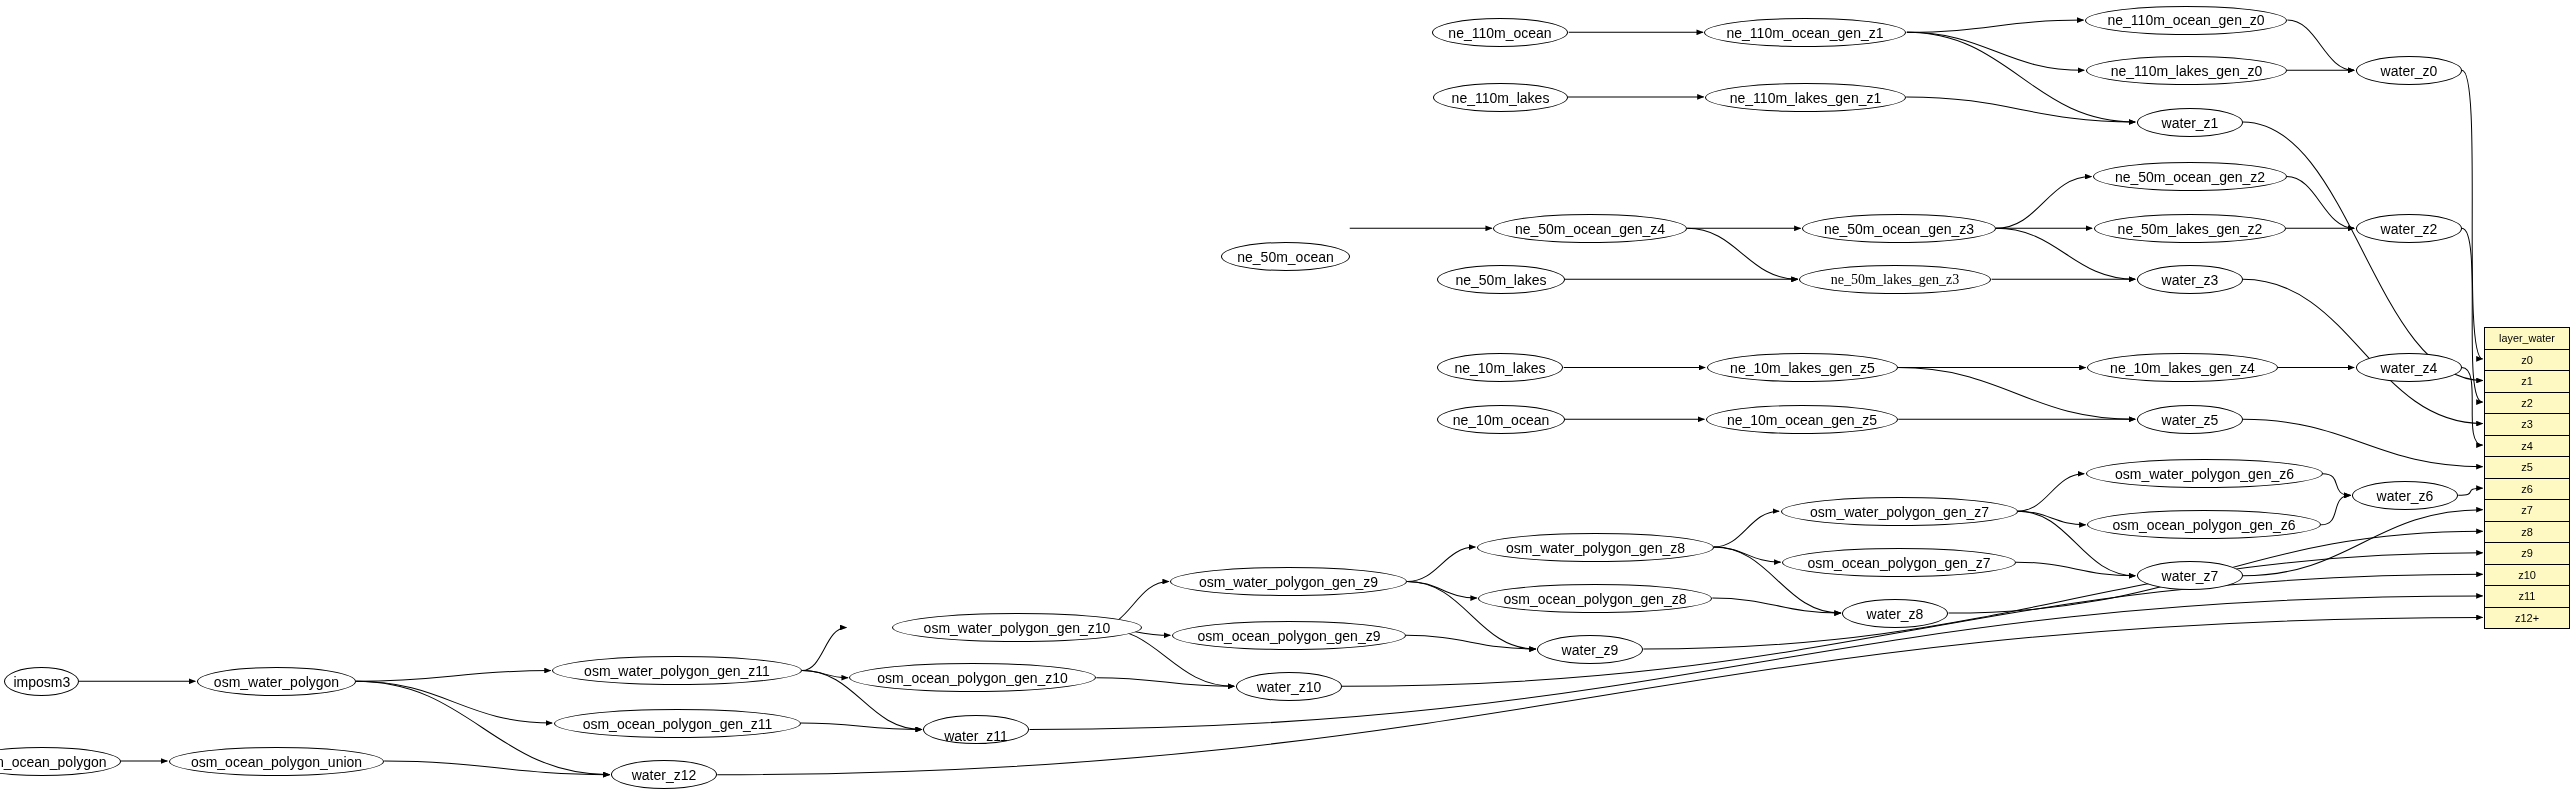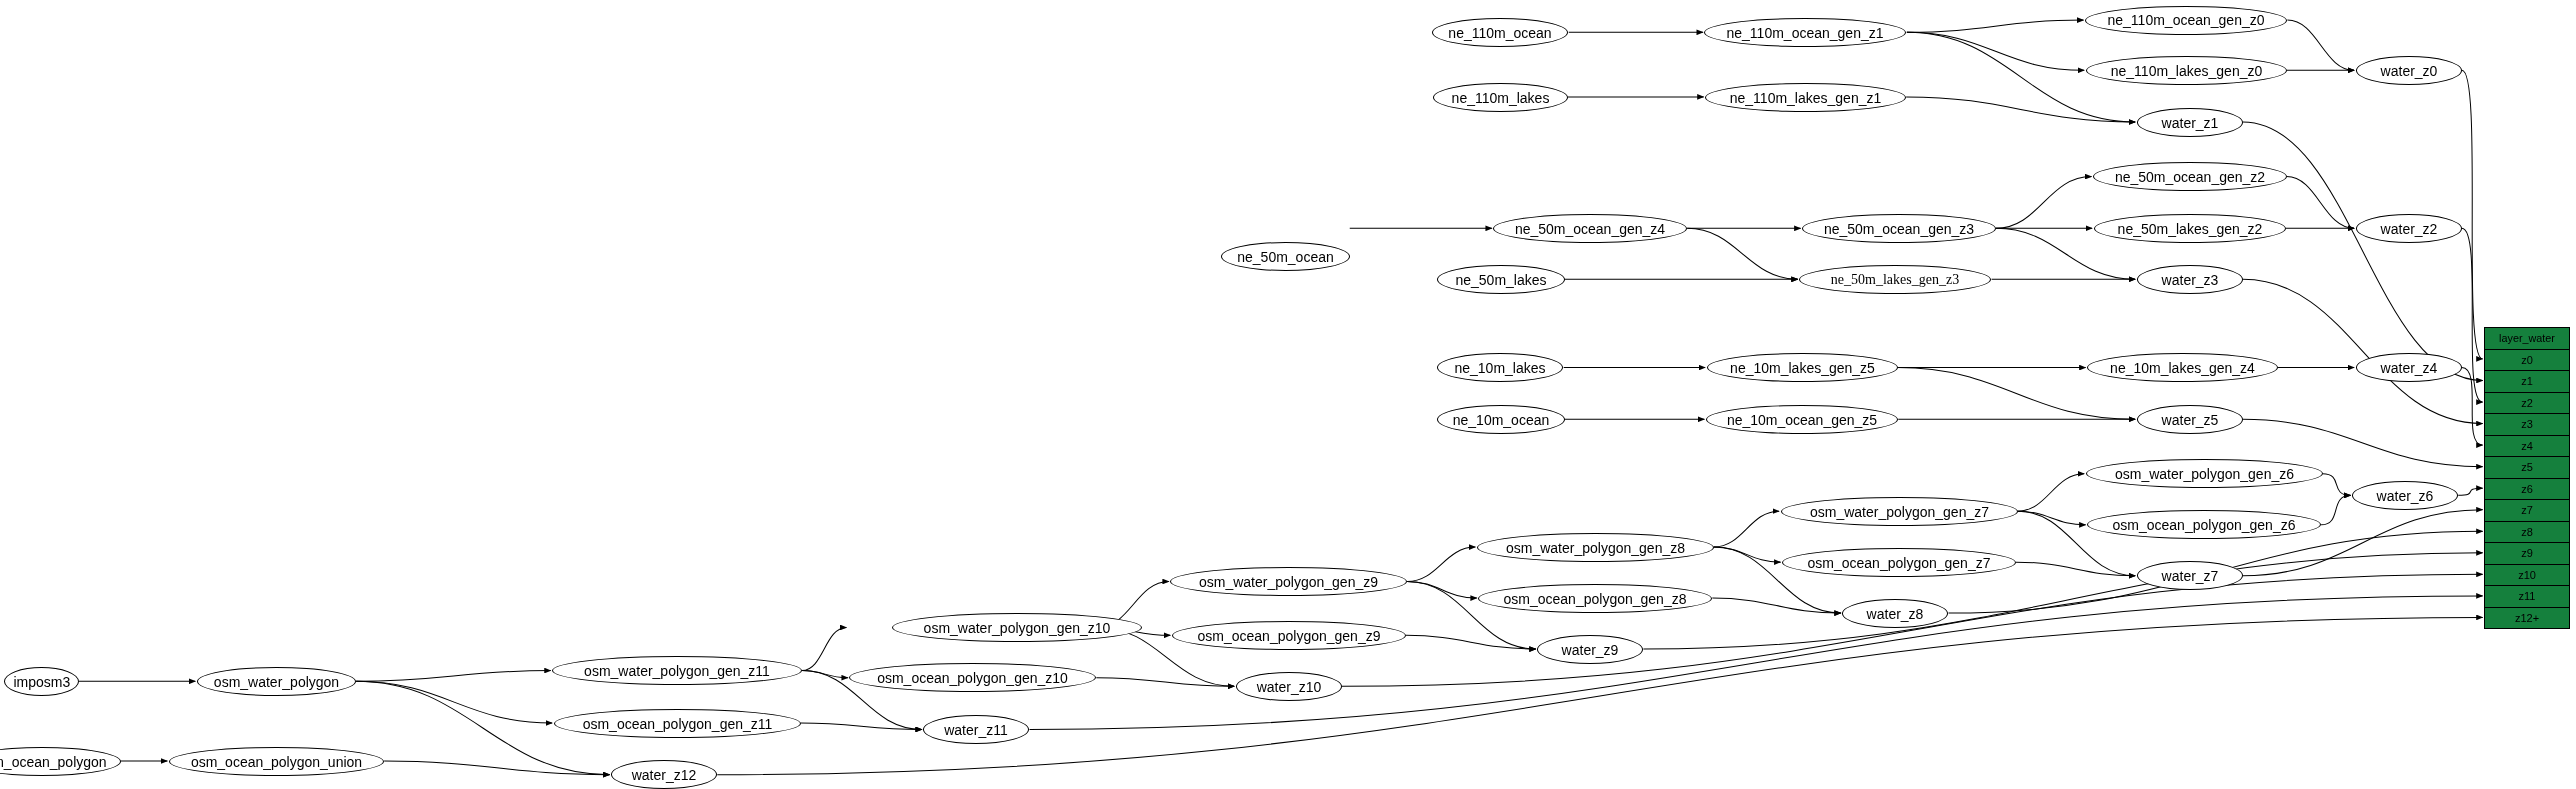--- a/index.html
+++ b/index.html
@@ -163,21 +163,21 @@
       </div>
       <div class="node" style="left: 611px; top: 760px; width: 106px; height: 29px;">
         <span>water_z12</span>
       </div>
       <div class="node" style="left: 892px; top: 613px; width: 250px; height: 29px;">
         <span>osm_water_polygon_gen_z10</span>
       </div>
       <div class="node" style="left: 849px; top: 663px; width: 247px; height: 29px;">
         <span>osm_ocean_polygon_gen_z10</span>
       </div>
-      <div class="node" style="left: 923px; top: 715px; width: 106px; height: 29px;">
+      <div class="node" style="left: 923px; top: 715px; width: 106px; height: 29px; align-items: flex-end;">
         <span>water_z11</span>
       </div>
       <div class="node" style="left: 1170px; top: 567px; width: 237px; height: 29px;">
         <span>osm_water_polygon_gen_z9</span>
       </div>
       <div class="node" style="left: 1172px; top: 621px; width: 234px; height: 29px;">
         <span>osm_ocean_polygon_gen_z9</span>
       </div>
       <div class="node" style="left: 1236px; top: 672px; width: 106px; height: 29px;">
         <span>water_z10</span>
@@ -279,21 +279,21 @@
         <span>ne_110m_lakes_gen_z0</span>
       </div>
       <div class="node" style="left: 2137px; top: 108px; width: 106px; height: 29px;">
         <span>water_z1</span>
       </div>
       <div class="node" style="left: 2356px; top: 56px; width: 106px; height: 29px;">
         <span>water_z0</span>
       </div>
     </div>
 
-  <div id="layer-table" style="left: 2484px; top: 327px; width: 86px; height: 302px; background: #15803d;">
+  <div id="layer-table" style="left: 2484px; top: 327px; width: 86px; height: 302px; background: #fef9c3;">
       <div class="lt-row lt-head">layer_water</div>
       <div class="lt-row">z0</div>
       <div class="lt-row">z1</div>
       <div class="lt-row">z2</div>
       <div class="lt-row">z3</div>
       <div class="lt-row">z4</div>
       <div class="lt-row">z5</div>
       <div class="lt-row">z6</div>
       <div class="lt-row">z7</div>
       <div class="lt-row">z8</div>

